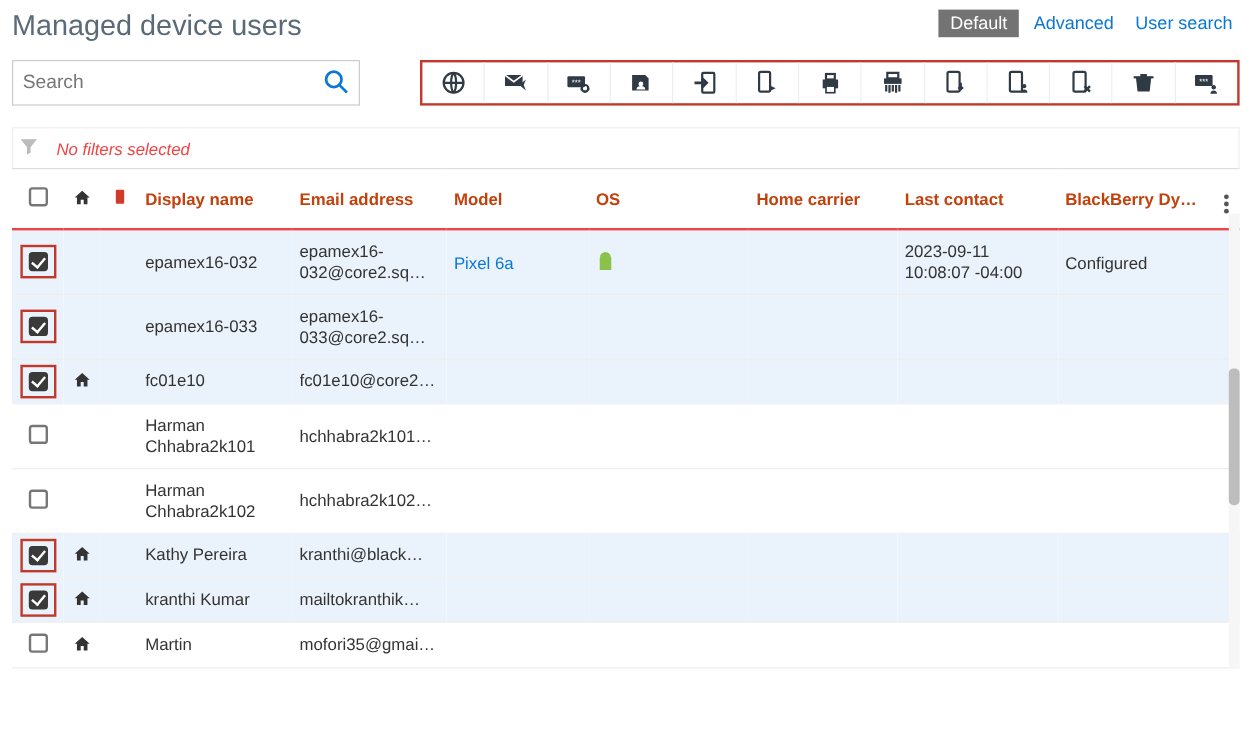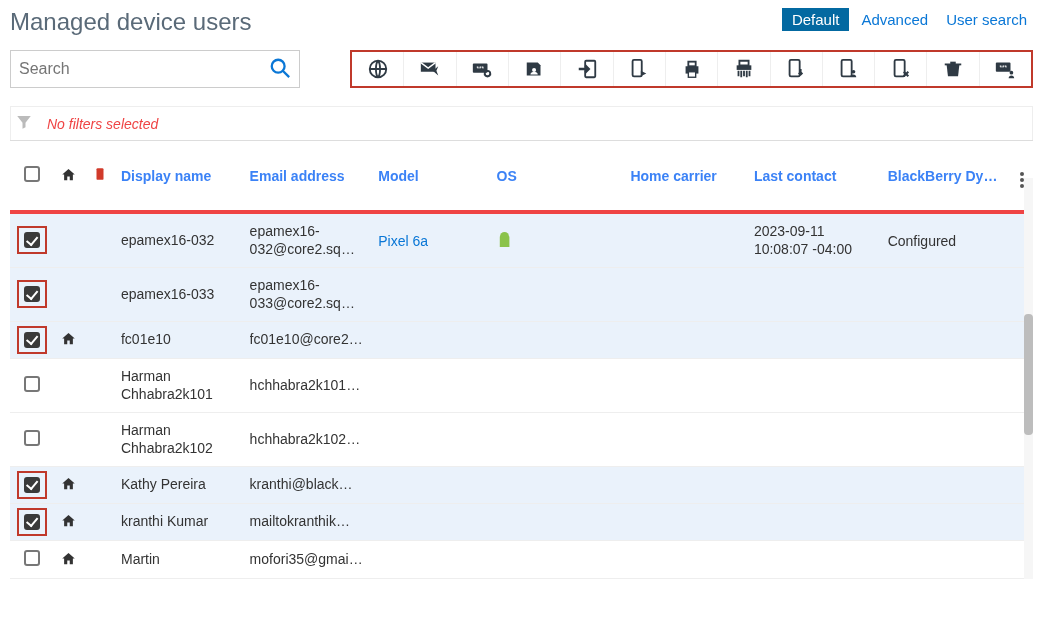--- a/index.html
+++ b/index.html
@@ -20,21 +20,21 @@
     gap: 12px;
   }
   h1 {
     font-size: 24px;
     font-weight: 400;
     color: #5a6a78;
     margin: 0;
   }
   .view-tabs { display: flex; align-items: center; gap: 6px; font-size: 15px; }
   .tab-default {
-    background: #0369a1;
+    background: #737373;
     color: #fff;
     padding: 3px 10px;
     cursor: pointer;
   }
   .tab-link { color: #0a77d6; cursor: pointer; padding: 3px 6px; }
 
   .toolbar-row {
     display: flex;
     align-items: stretch;
     gap: 50px;
@@ -88,25 +88,25 @@
   }
   .filter-bar svg { width: 18px; height: 18px; fill: #bbb; }
 
   table {
     width: 100%;
     border-collapse: collapse;
     table-layout: fixed;
   }
   thead th {
     font-weight: 600;
-    color: #3b82f6;
+    color: #c2410c;
     text-align: left;
-    padding: 22px 6px;
+    padding: 12px 6px;
     border-top: 1px solid #ddd;
-    border-bottom: 4px solid #ef4444;
+    border-bottom: 2px solid #ef4444;
     white-space: nowrap;
     overflow: hidden;
     text-overflow: ellipsis;
   }
   tbody td {
     padding: 9px 6px;
     border-bottom: 1px solid #eee;
     vertical-align: middle;
     color: #333;
     overflow: hidden;

